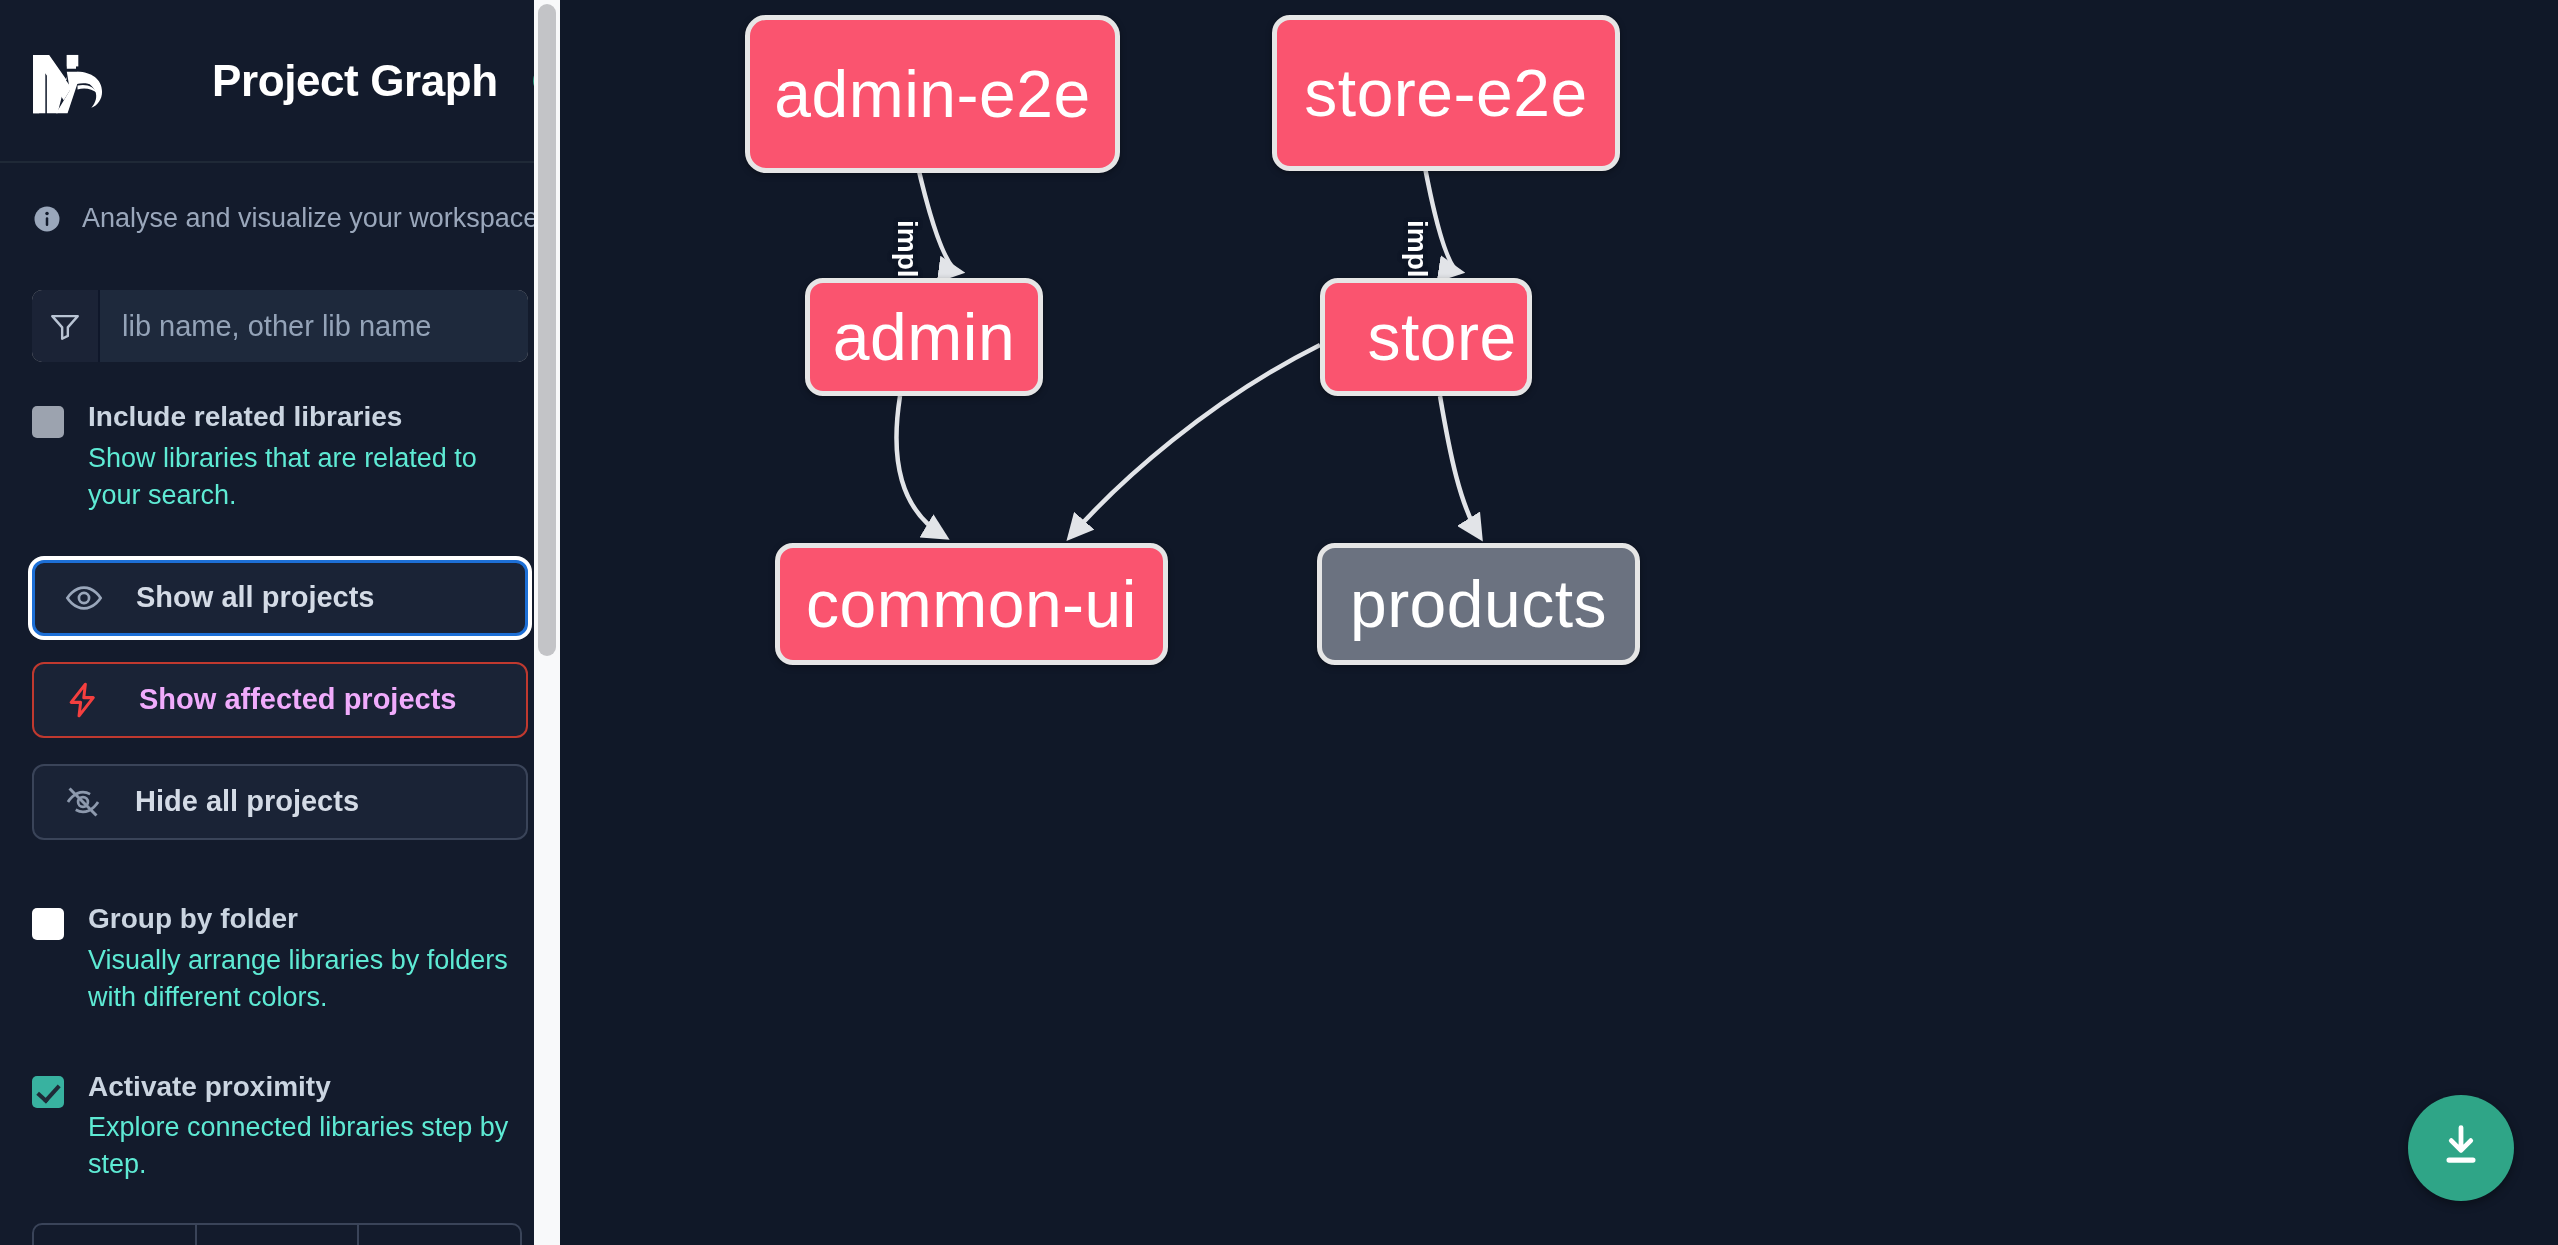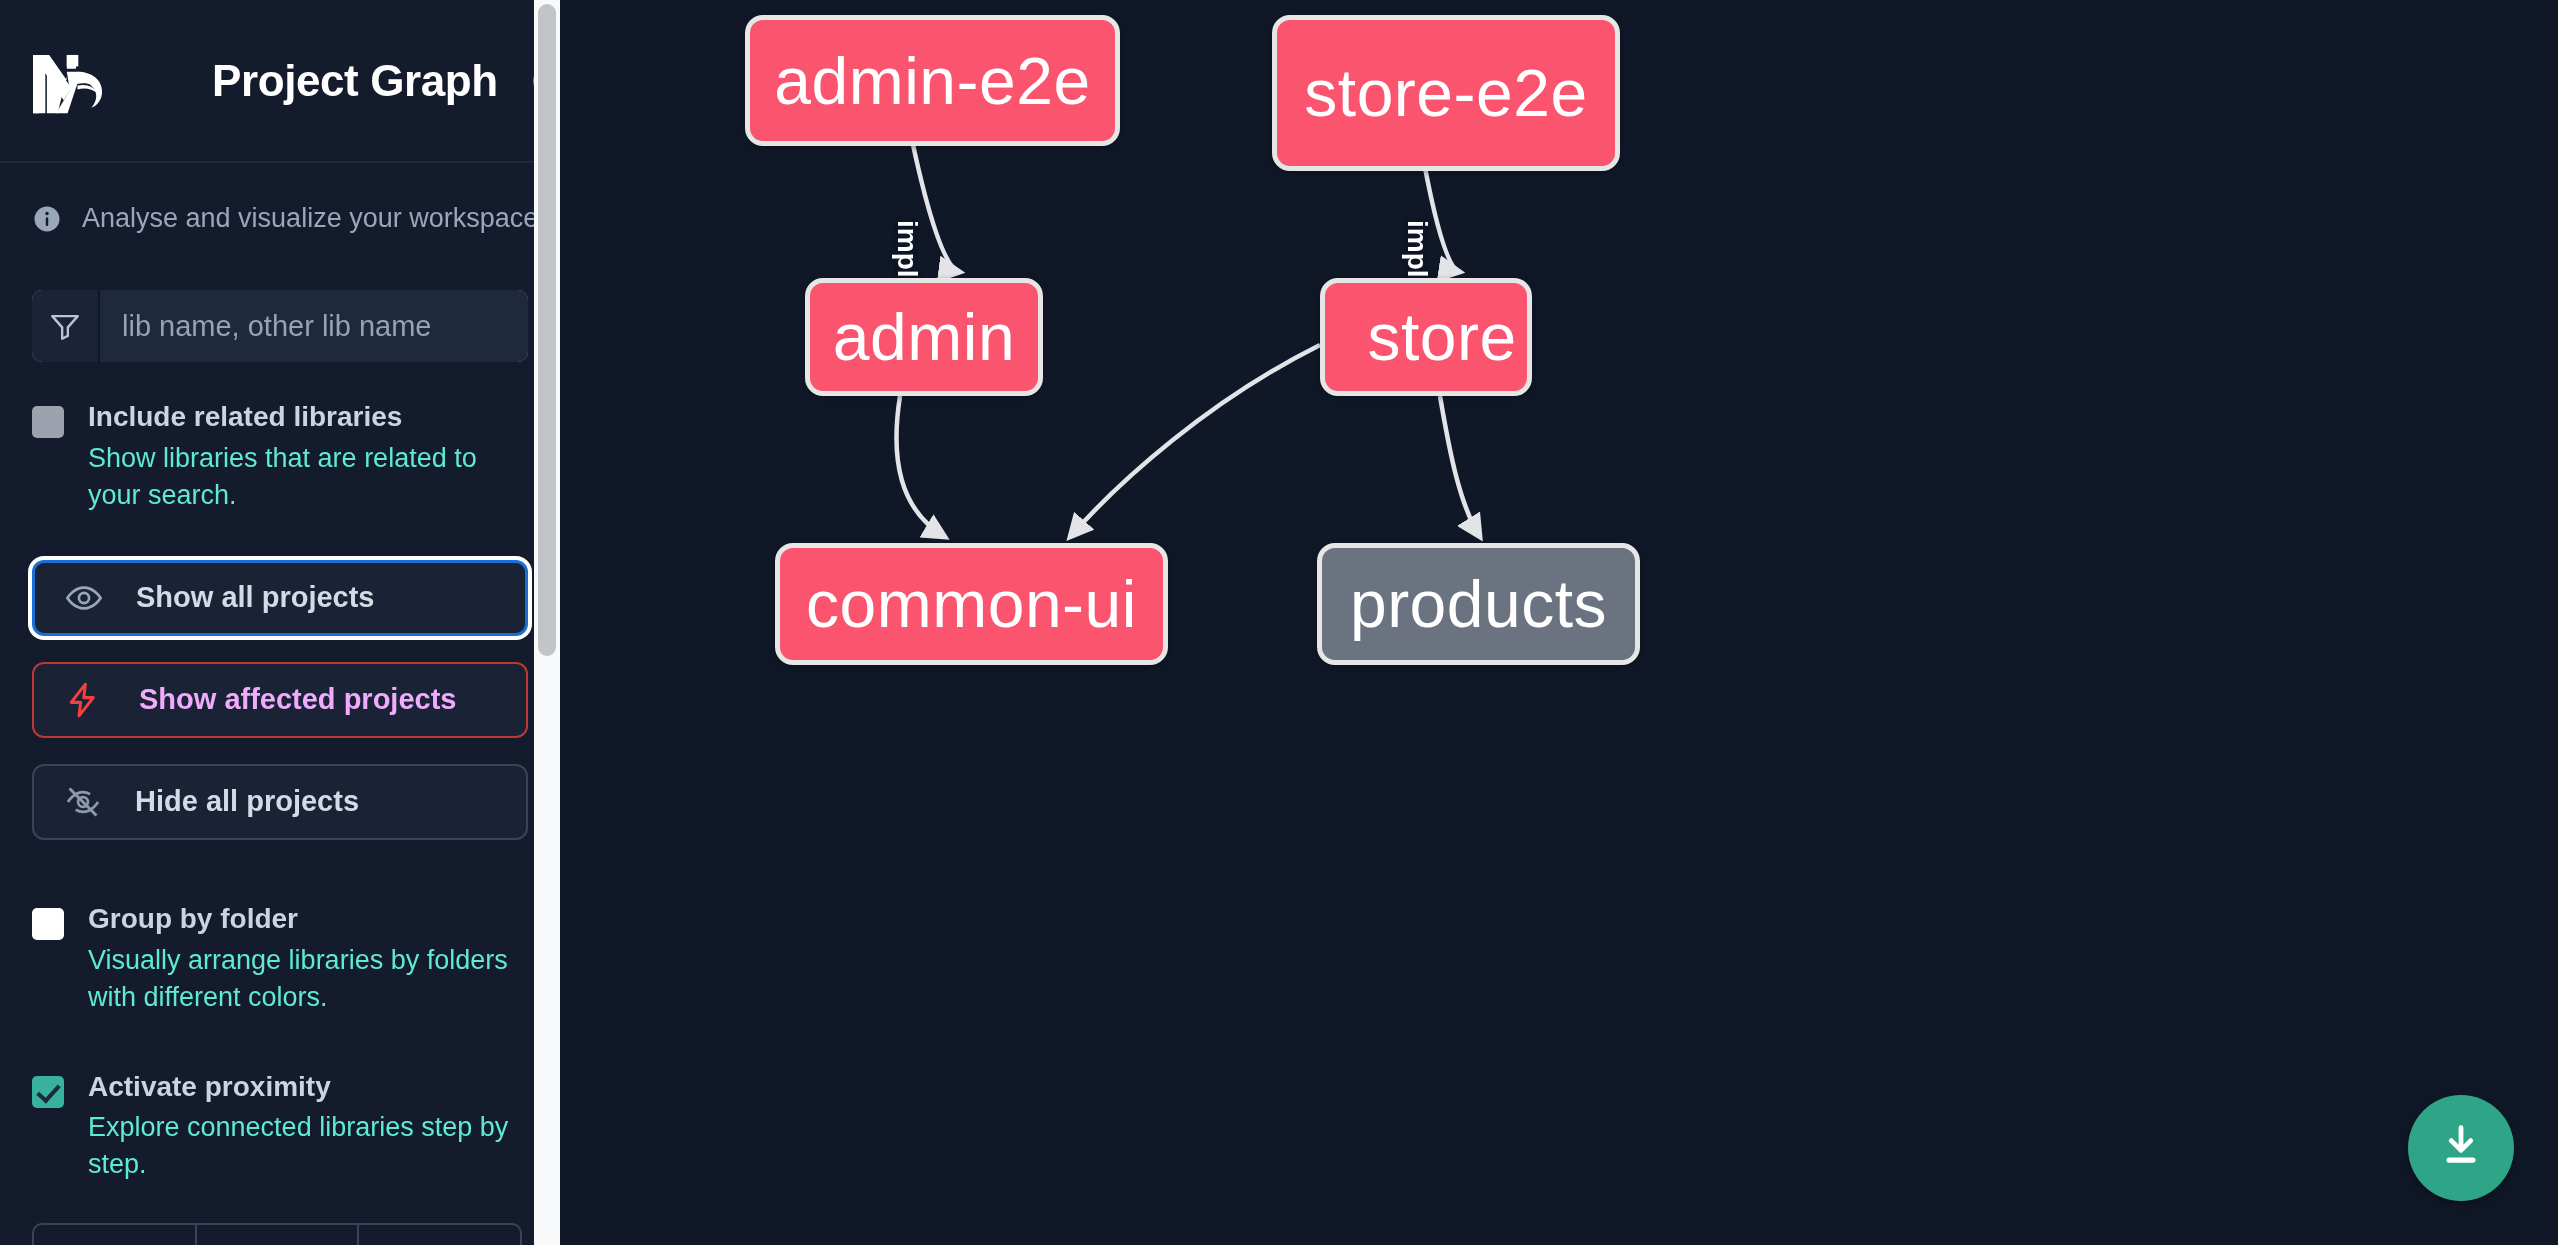--- a/index.html
+++ b/index.html
@@ -331,21 +331,21 @@
       <path d="M340 396 C 330 460, 340 510, 385 537" fill="none" stroke="#e2e4e8" stroke-width="4.5" marker-end="url(#arrow)"></path>
 
       <path d="M760 345 C 650 400, 560 480, 510 537" fill="none" stroke="#e2e4e8" stroke-width="4.5" marker-end="url(#arrow)"></path>
 
       <path d="M880 396 C 890 455, 900 505, 920 537" fill="none" stroke="#e2e4e8" stroke-width="4.5" marker-end="url(#arrow)"></path>
     </svg>
 
     <div class="edge-label" style="left:298px; top:253px; transform: rotate(90deg);">implicit</div>
     <div class="edge-label" style="left:808px; top:253px; transform: rotate(90deg);">implicit</div>
 
-    <div class="node pink" style="left:185px; top:15px; width:375px; height:131px;">
+    <div class="node pink" style="left:185px; top:15px; width:375px; height:158px;border-radius:21px;">
       <span>admin-e2e</span>
     </div>
     <div class="node pink" style="left:694px; top:15px; width:348px; height:156px;margin-left:18px;">
       <span>store-e2e</span>
     </div>
     <div class="node pink" style="left:245px; top:278px; width:238px; height:118px;">
       <span>admin</span>
     </div>
     <div class="node pink" style="left:760px; top:278px; width:212px; height:118px;padding-left:32px;">
       <span>store</span>

